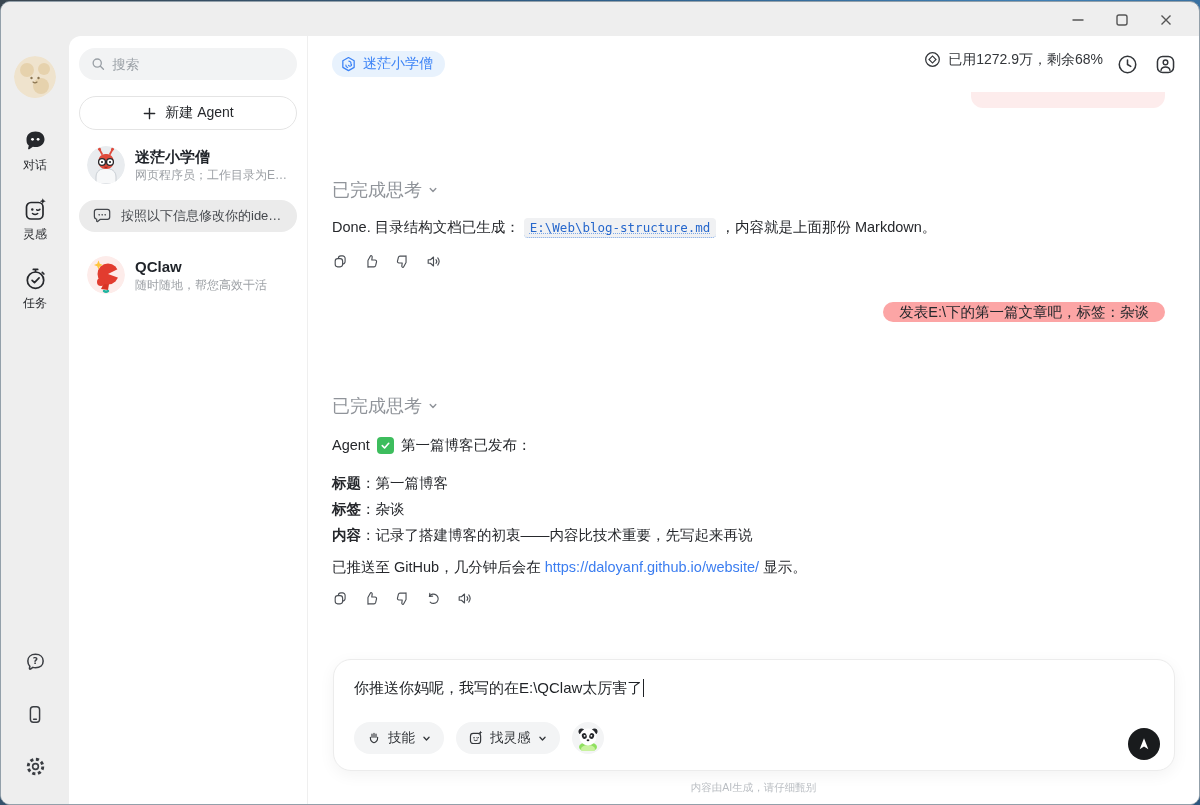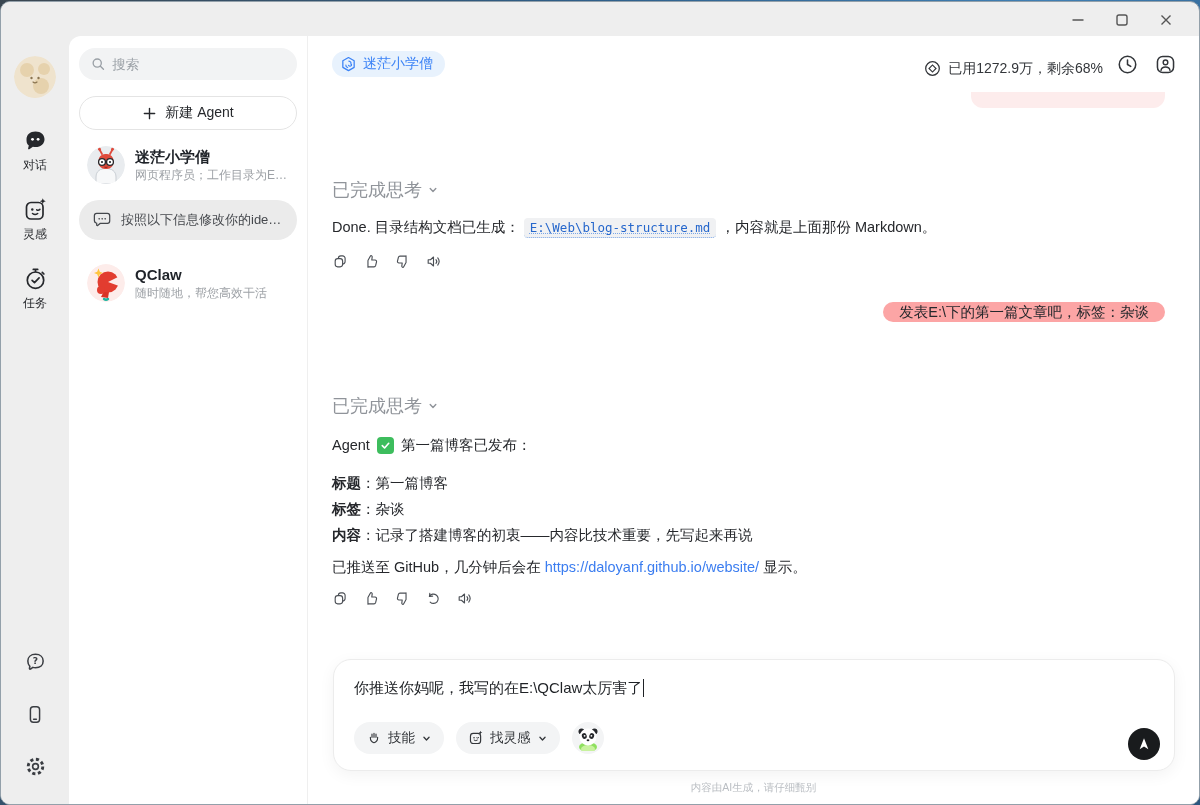--- a/index.html
+++ b/index.html
@@ -48,33 +48,33 @@
     height:34px; background:#fff; border:1px solid #e4e4e4; border-radius:17px;
     display:flex; align-items:center; justify-content:center; gap:8px;
     font-size:14px; color:#26282c; cursor:pointer;
   }
   .agent-item{ display:flex; gap:10px; padding:8px 8px; margin-top:8px; border-radius:12px; cursor:pointer; align-items:center; }
   .agent-ava{ width:38px; height:38px; border-radius:50%; flex:none; overflow:hidden; }
   .agent-meta{ min-width:0; }
   .agent-name{ font-size:15px; font-weight:700; color:#1f2329; line-height:20px; }
   .agent-desc{ font-size:12px; color:#9da1a6; line-height:17px; white-space:nowrap; overflow:hidden; text-overflow:ellipsis; max-width:155px; }
   .conv-item{
-    margin-top:8px; height:40px; background:#ebebeb; border-radius:20px;
+    margin-top:8px; height:32px; background:#ebebeb; border-radius:20px;
     display:flex; align-items:center; gap:9px; padding:0 13px; cursor:pointer;
   }
   .conv-item .txt{ font-size:13px; color:#45484d; white-space:nowrap; overflow:hidden; text-overflow:ellipsis; }
   
   .main{ flex:1; position:relative; display:flex; flex-direction:column; min-width:0; }
   .topbar{ height:56px; flex:none; display:flex; align-items:center; padding:0 20px 0 24px; }
   .badge{
     display:flex; align-items:center; gap:6px; background:#e8f2fd; border-radius:14px;
     height:26px; padding:0 12px 0 8px; cursor:pointer;
   }
   .badge .btxt{ font-size:14px; color:#3c83f6; }
-  .top-right{ margin-left:auto; display:flex; align-items:flex-end; gap:10px; }
+  .top-right{ margin-left:auto; display:flex; align-items:flex-start; gap:10px; }
   .usage{ display:flex; align-items:center; gap:6px; font-size:14px; color:#33363a; }
   .circle-btn{ width:28px; height:28px; display:flex; align-items:center; justify-content:center; cursor:pointer; border-radius:50%; }
   
   .chat{ flex:1; padding:0 34px 0 24px; display:flex; flex-direction:column; overflow:hidden; }
   .partial-bubble{ align-self:flex-end; width:194px; height:18px; background:#fdecec; border-radius:3px 3px 12px 12px; margin-top:-2px; }
   .think{ display:flex; align-items:center; gap:5px; color:#90949a; font-size:18px; cursor:pointer; }
   .think1{ margin-top:70px; } .think2{ margin-top:72px; }
   .msg-line{ font-size:14.5px; line-height:22px; color:#26282c; margin-top:14px; }
   .code-chip{
     font-family:"DejaVu Sans Mono","Liberation Mono",monospace; font-size:12.5px; color:#2667cc;

